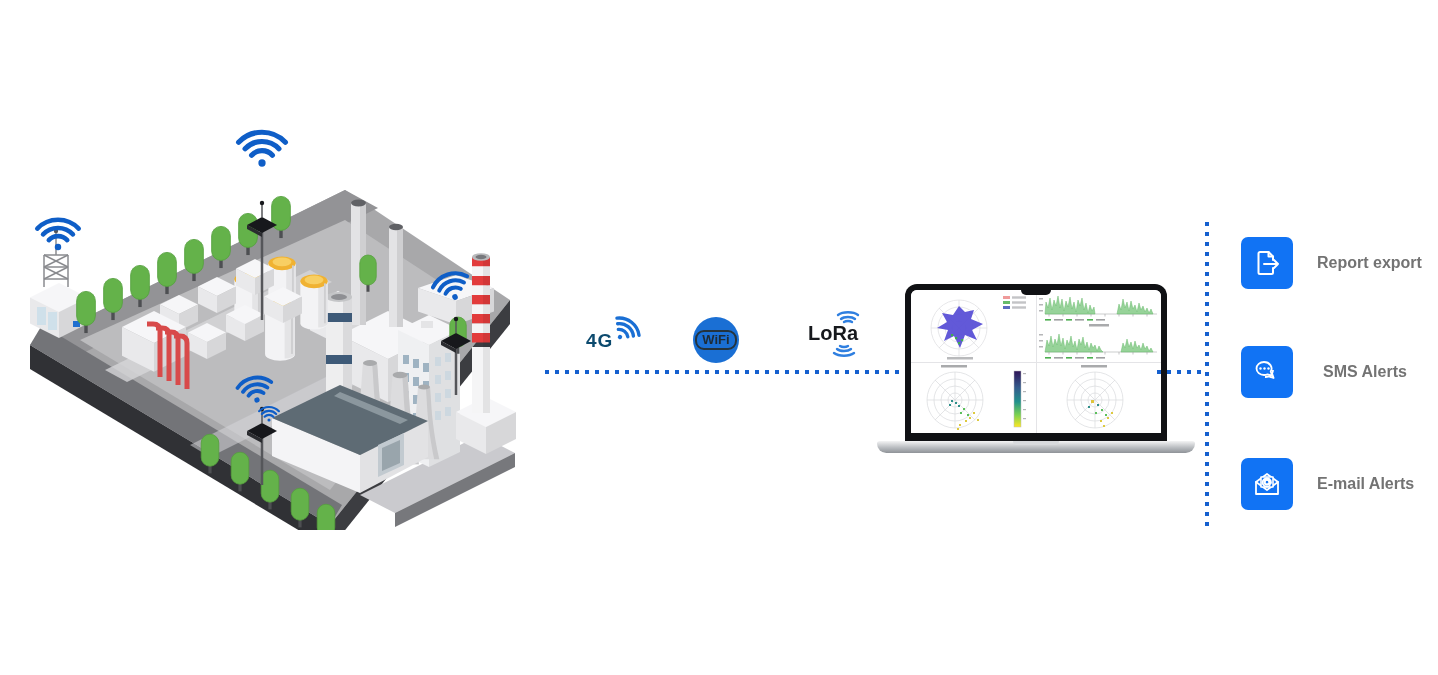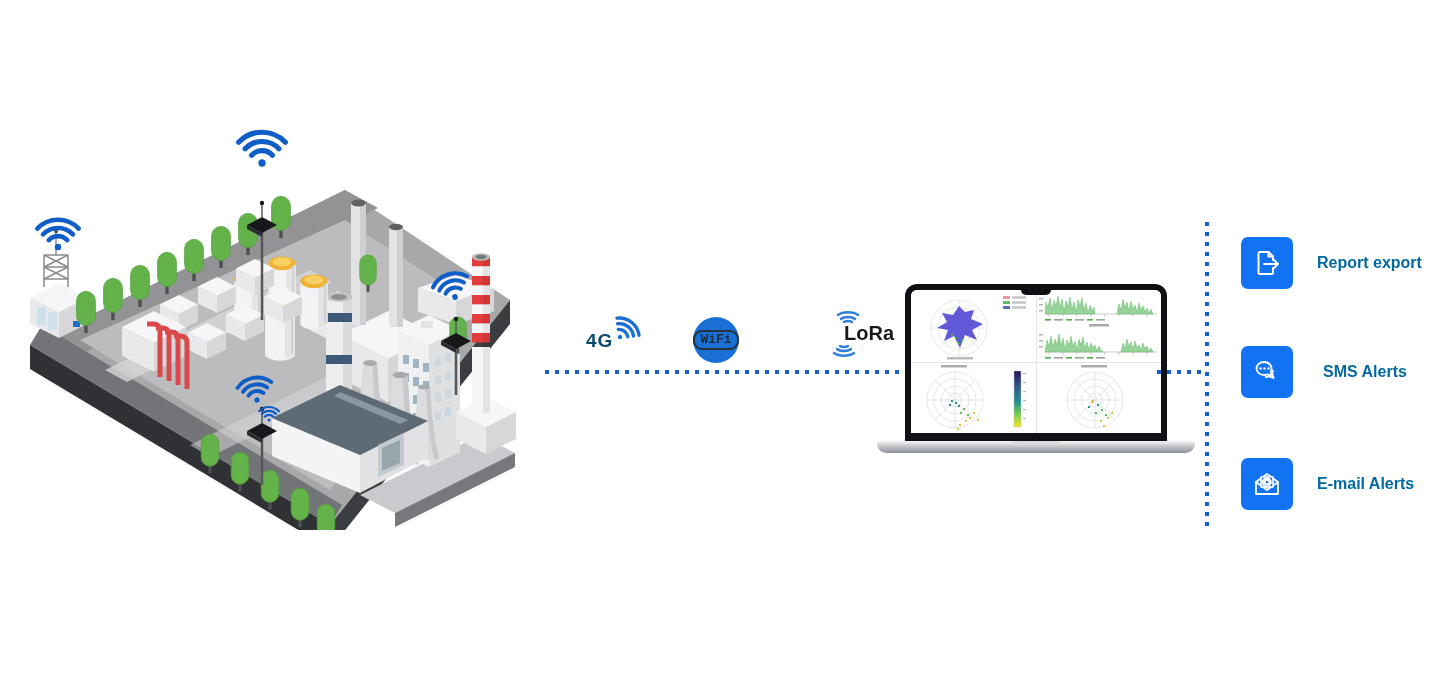--- a/index.html
+++ b/index.html
@@ -7,23 +7,23 @@
           font-family:"Liberation Sans", sans-serif;}
   .abs{position:absolute;}
 
   
   .dot-h{height:4px;background:repeating-linear-gradient(90deg,#1560cf 0 4px,transparent 4px 10px);}
   .dot-v{width:4px;background:repeating-linear-gradient(180deg,#1560cf 0 4px,transparent 4px 10px);}
 
   
   .conn-label{font-weight:800;color:#2e3138;}
   .lbl-4g{left:586px;top:330px;font-size:19px;letter-spacing:1px;color:#0c4a6e;}
-  .lbl-lora{left:844px;top:322px;font-size:20px;color:#17191d;}
+  .lbl-lora{left:808px;top:322px;font-size:20px;color:#17191d;}
   .wifi-badge{left:693px;top:317px;width:46px;height:46px;border-radius:50%;
-              background:#1a6fd4;display:flex;align-items:center;justify-content:center;font-family:Liberation Mono, monospace;}
+              background:#1a6fd4;display:flex;align-items:center;justify-content:center;}
   .wifi-badge-box{border:2.5px solid #24333d;border-radius:9px;color:#1d2b36;
                   font-weight:800;font-size:13px;padding:0px 5px;line-height:16px;}
 
   
   .laptop-screen{left:905px;top:284px;width:262px;height:157px;background:#101114;
                  border-radius:12px 12px 0 0;}
   .screen-inner{position:absolute;left:6px;top:6px;width:250px;height:143px;background:#fff;
                 border-radius:6px 6px 0 0;overflow:hidden;}
   .notch{position:absolute;left:50%;margin-left:-15px;top:6px;width:30px;height:5px;background:#101114;
          border-radius:0 0 5px 5px;z-index:5;}
@@ -33,21 +33,21 @@
   .laptop-base{left:877px;top:441px;width:318px;height:12px;
                background:linear-gradient(#f4f4f5,#b9bcc0 55%,#8f9398);
                border-radius:3px 3px 10px 10px;}
   .base-tab{position:absolute;left:50%;margin-left:-23px;top:0;width:46px;height:4px;background:#d8dadd;
             border-radius:0 0 5px 5px;}
 
   
   .output-row{position:absolute;left:1241px;display:flex;align-items:center;gap:24px;}
   .output-icon{width:52px;height:52px;border-radius:7px;background:#1173f4;
                display:flex;align-items:center;justify-content:center;flex:0 0 auto;}
-  .output-label{font-size:16px;font-weight:600;color:#0369a1;white-space:nowrap;}
+  .output-label{font-size:16px;font-weight:600;color:#737373;white-space:nowrap;}
 </style>
 </head>
 <body>
 
 <div class="canvas">
 
   <svg class="abs" style="left:10px;top:115px;" width="510" height="415" viewBox="0 0 510 415">
     <defs>
       <g id="wifi" fill="none" stroke="#0f5ec7" stroke-linecap="round">
         <circle cx="0" cy="0" r="2.8" fill="#0f5ec7" stroke="none"></circle>

